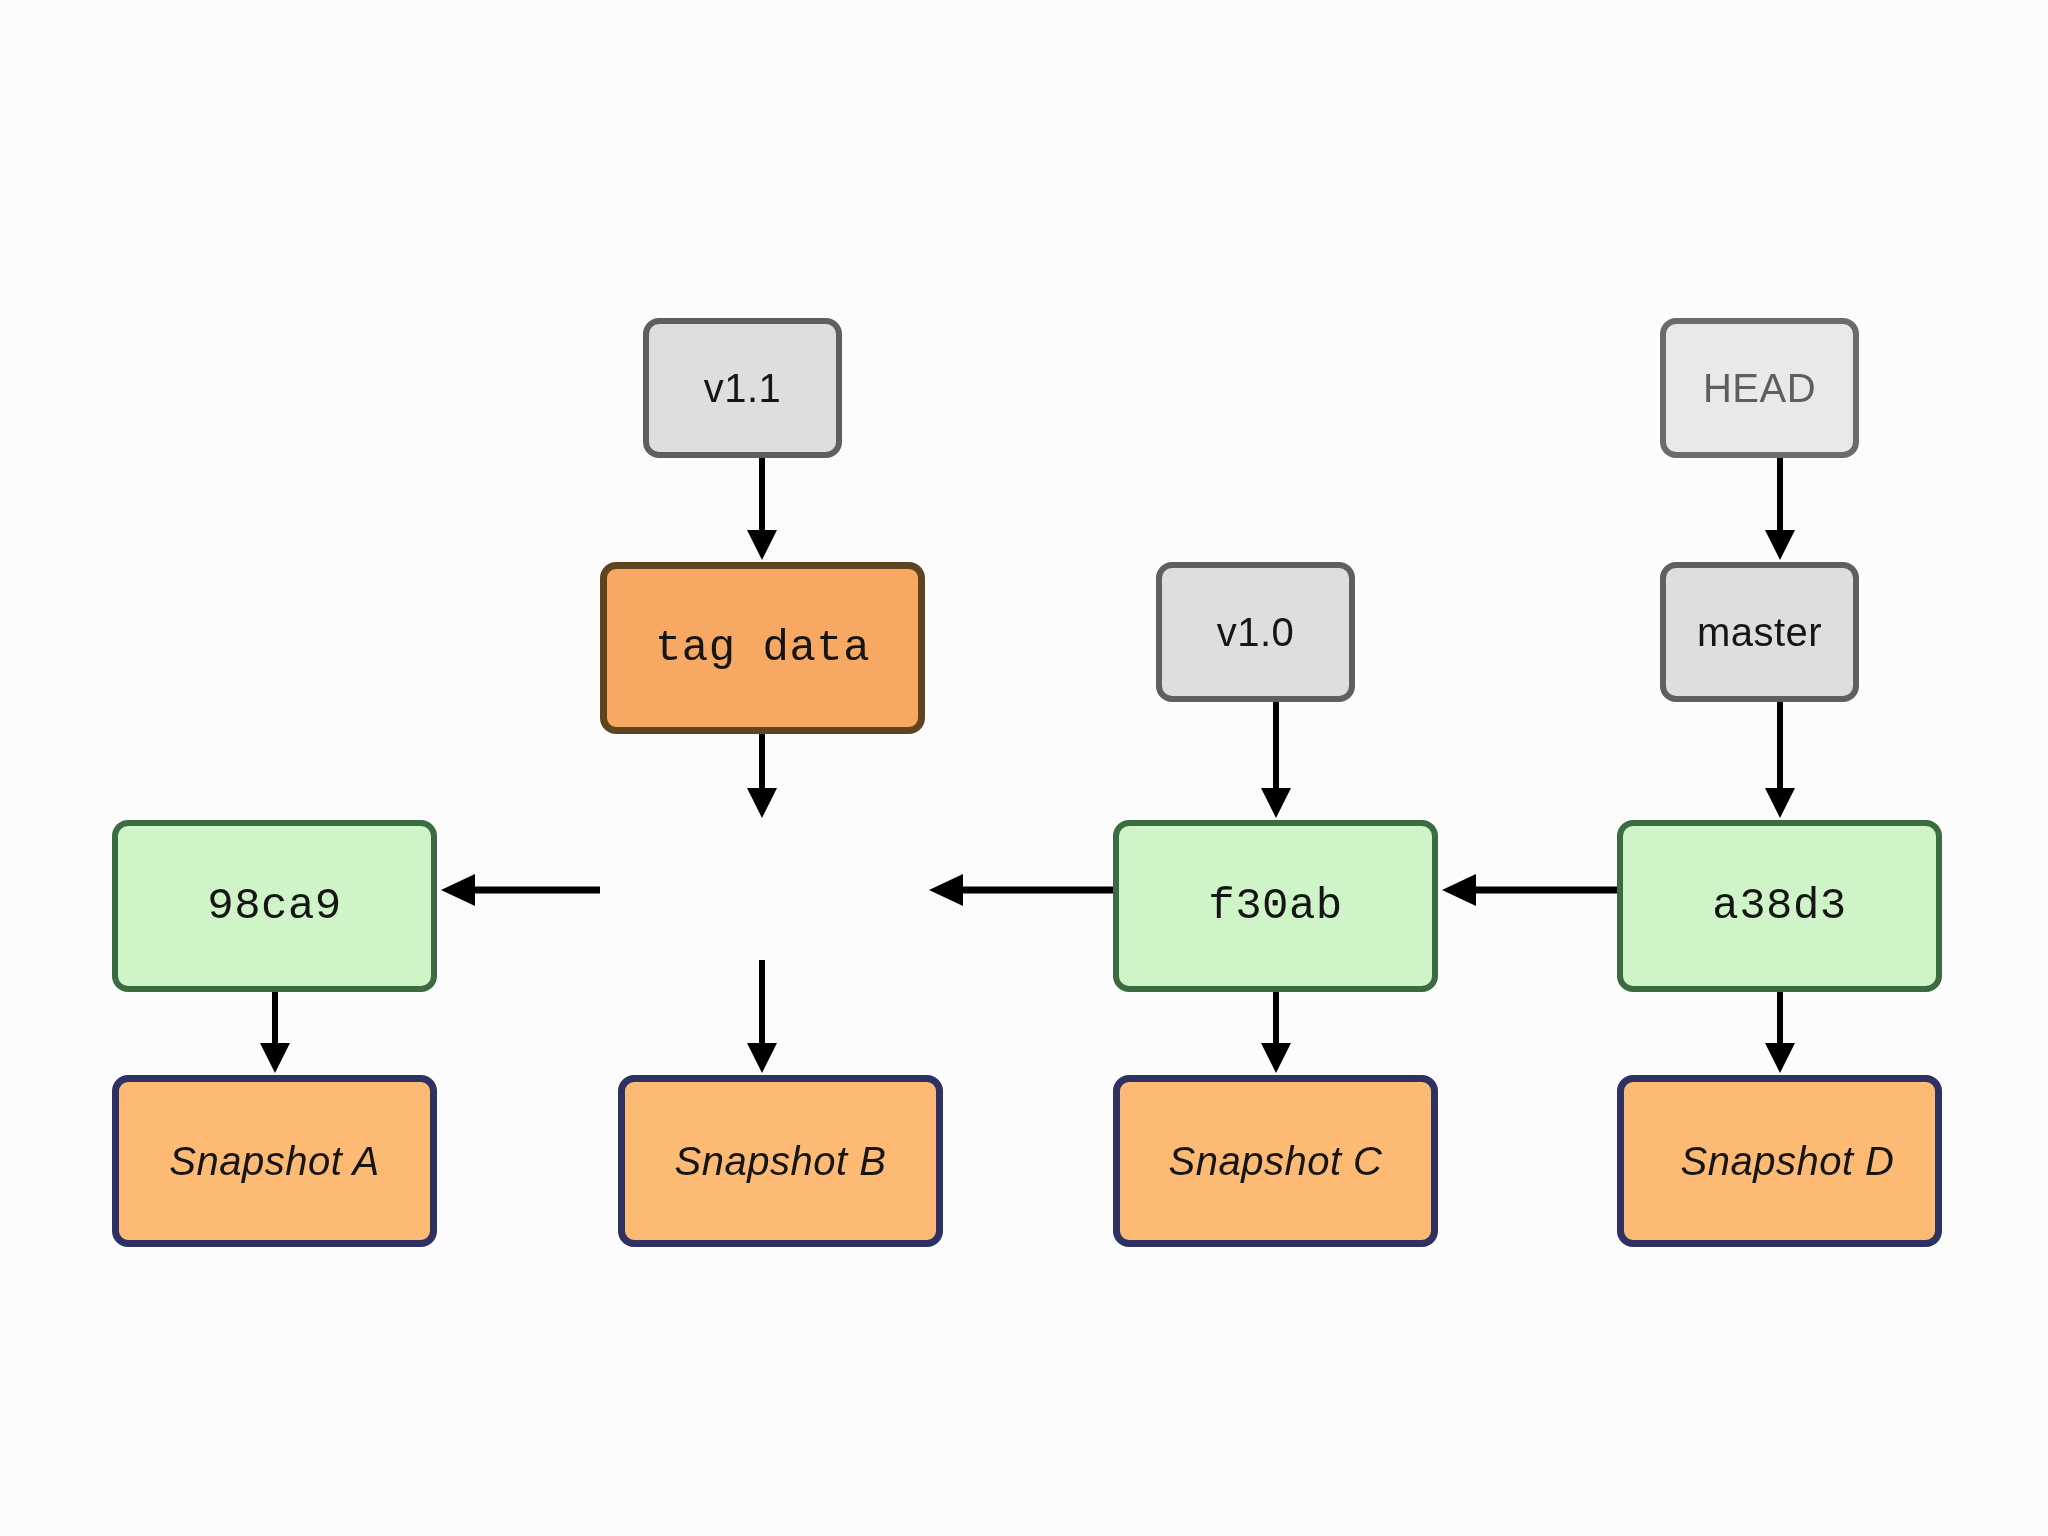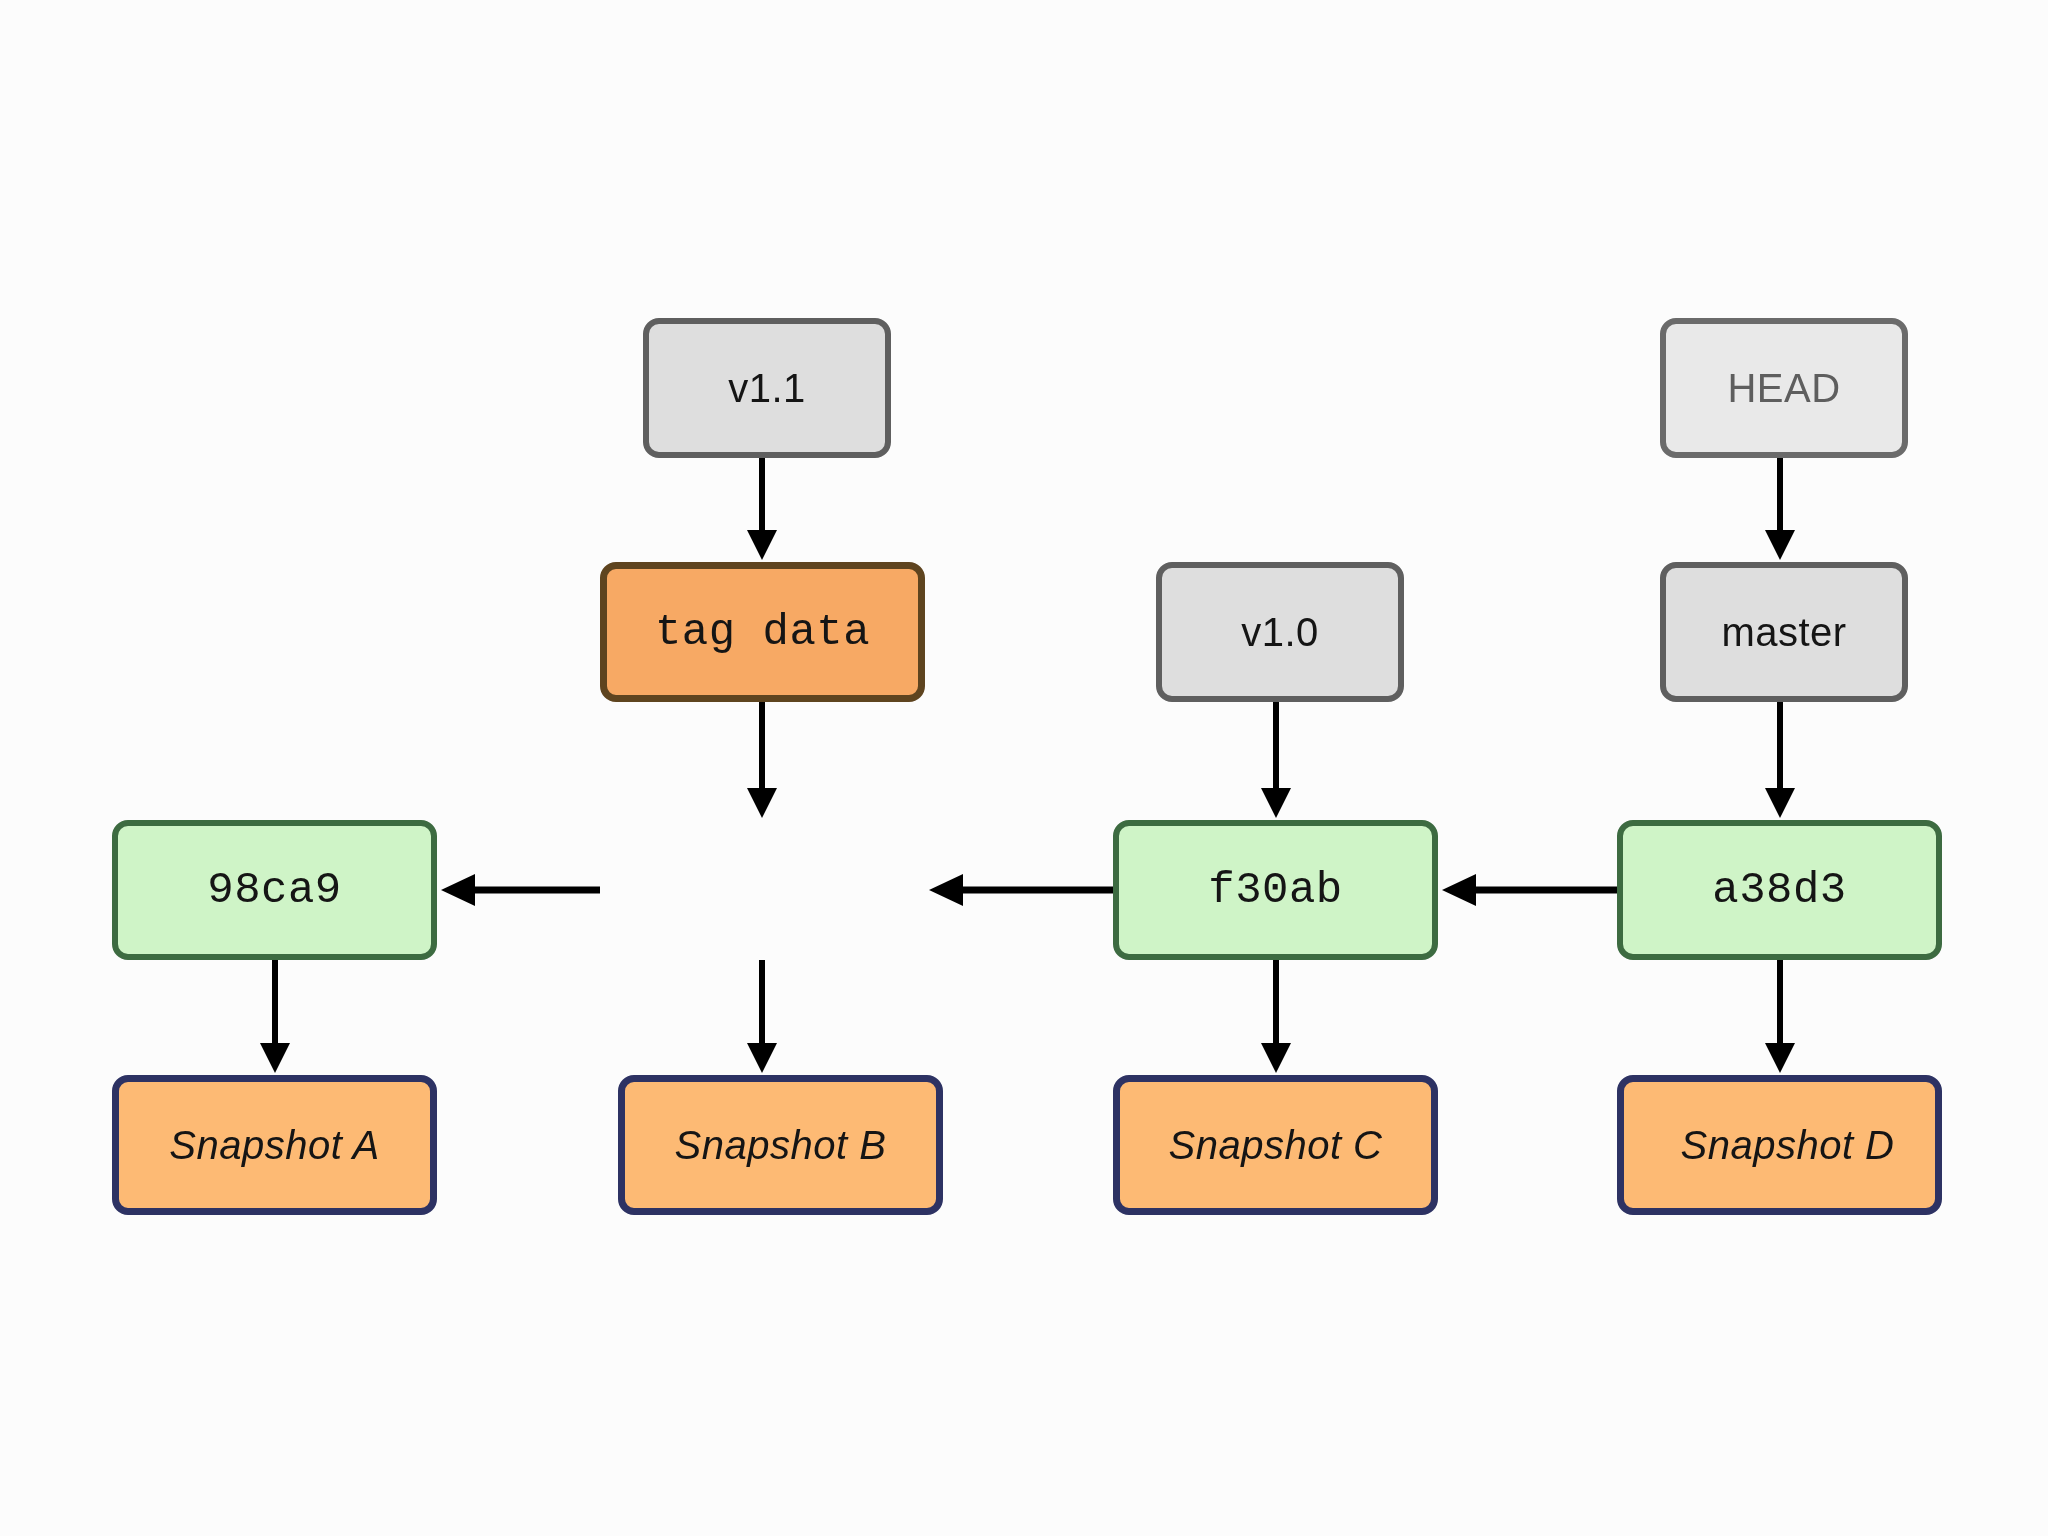--- a/index.html
+++ b/index.html
@@ -19,22 +19,22 @@
   }
   .node {
     position: absolute;
     box-sizing: border-box;
     display: flex; align-items: center; justify-content: center;
     border-radius: 16px;
     font-size: 40px;
     color: #151515;
     letter-spacing: 0.5px;
   }
-  .wide   { width: 325px; height: 140px; }
-  .narrow { width: 248px; height: 140px; }
+  .wide   { width: 325px; height: 172px; }
+  .narrow { width: 199px; height: 140px; }
 
   .ref     { background: #DEDEDE; border: 6px solid #5F5F5F; }
   .ref-hd  { background: #E9E9E9; border: 6px solid #6B6B6B; color: #5E5E5E; }
   .tagobj  { background: #F7A964; border: 7px solid #5E441F;
              font-family: "Liberation Mono", monospace; font-size: 44px; }
   .commit  { background: #CFF4C7; border: 6px solid #3D6B41;
              font-family: "Liberation Mono", monospace; font-size: 44px; }
   .snap    { background: #fdba74; border: 7px solid #2D3263; font-style: italic; }
 
   

